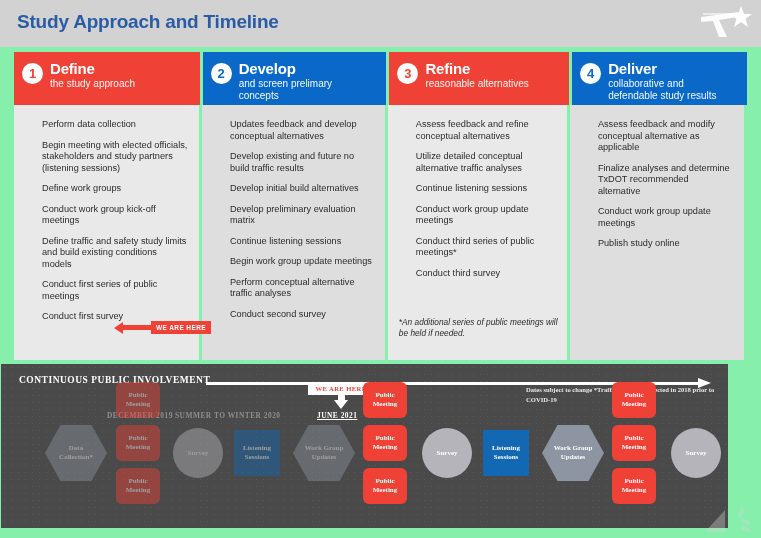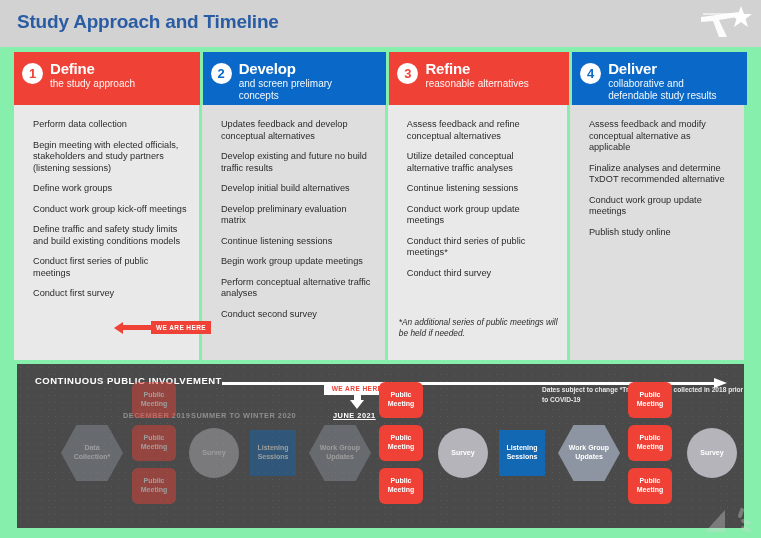--- a/index.html
+++ b/index.html
@@ -47,21 +47,21 @@
   .stage.blue .stage-num { color: #0a69c8; }
   .stage-text { padding-top: 3px; }
   .stage-name { font-size: 15px; font-weight: bold; color: #fff; line-height: 16px; letter-spacing: -0.2px;}
   .stage-sub { font-size: 10px; color: #ffffff; line-height: 11.5px; opacity: .95; margin-top: 1px; }
 
   
   .columns {
     position: absolute; left: 14px; top: 105px; width: 733px; height: 255px;
     display: flex;
   }
-  .col { height: 255px; padding: 14px 11px 0 19px; margin-right: 3px; position: relative; }
+  .col { height: 255px; padding: 14px 11px 0 28px; margin-right: 3px; position: relative; }
   .col:last-child { margin-right: 0; }
   .col.light { background: #e9e9e9; }
   .col.dark  { background: #dedede; }
   .col-item {
     font-size: 9.2px; color: #2b2b2b; line-height: 11.5px;
     margin-bottom: 9px;
   }
   .col-note {
     position: absolute; left: 11px; bottom: 22px; right: 9px;
     font-size: 8.3px; font-style: italic; color: #2b2b2b; line-height: 10.5px;
@@ -79,25 +79,26 @@
     border-right: 9px solid #ef4136;
   }
   .col-here .bar { height: 5px; width: 28px; background: #ef4136; }
   .col-here .lbl {
     background: #ef4136; color: #fff; font-size: 6.5px; font-weight: bold;
     letter-spacing: .4px; padding: 3.5px 5px; line-height: 6px;
   }
 
   
   .timeline {
-    position: absolute; left: 17px; top: 364px; width: 727px; height: 164px;
+    position: absolute; left: 1px; top: 364px; width: 727px; height: 164px;
     background: #4a4a4a;
     background-image: radial-gradient(#5a5a5a 0.6px, transparent 0.6px);
     background-size: 7px 7px;
     overflow: hidden;
+    font-family: Liberation Serif, serif;
   }
   .tl-title {
     position: absolute; left: 18px; top: 11px;
     font-size: 9.5px; font-weight: bold; color: #ffffff; letter-spacing: .5px;
   }
   .tl-arrow { position: absolute; left: 205px; top: 14px; width: 505px; height: 12px; }
   .tl-arrow .line { position: absolute; left: 0; top: 4px; width: 492px; height: 2.5px; background: #fff; }
   .tl-arrow .head {
     position: absolute; right: 0; top: 0;
     width: 0; height: 0;

